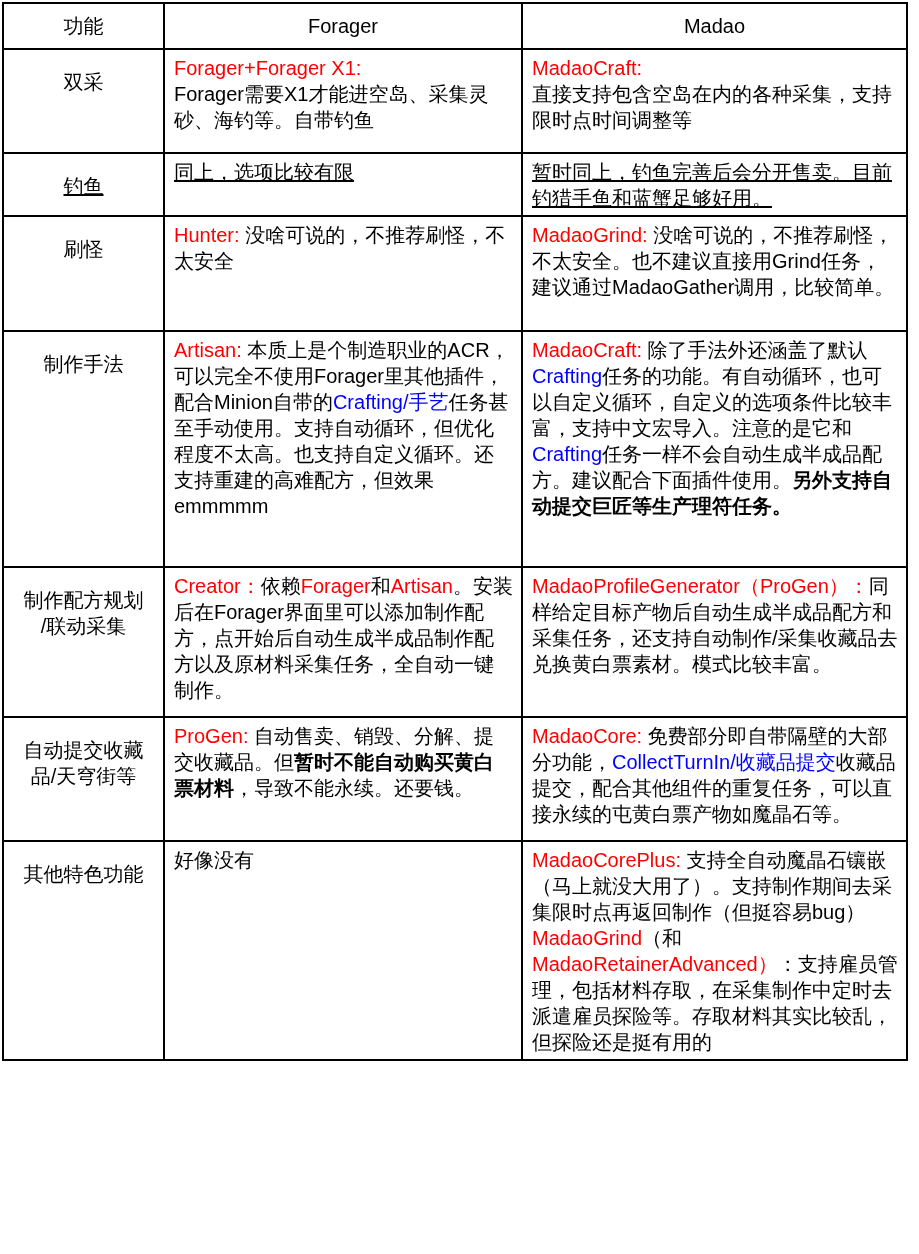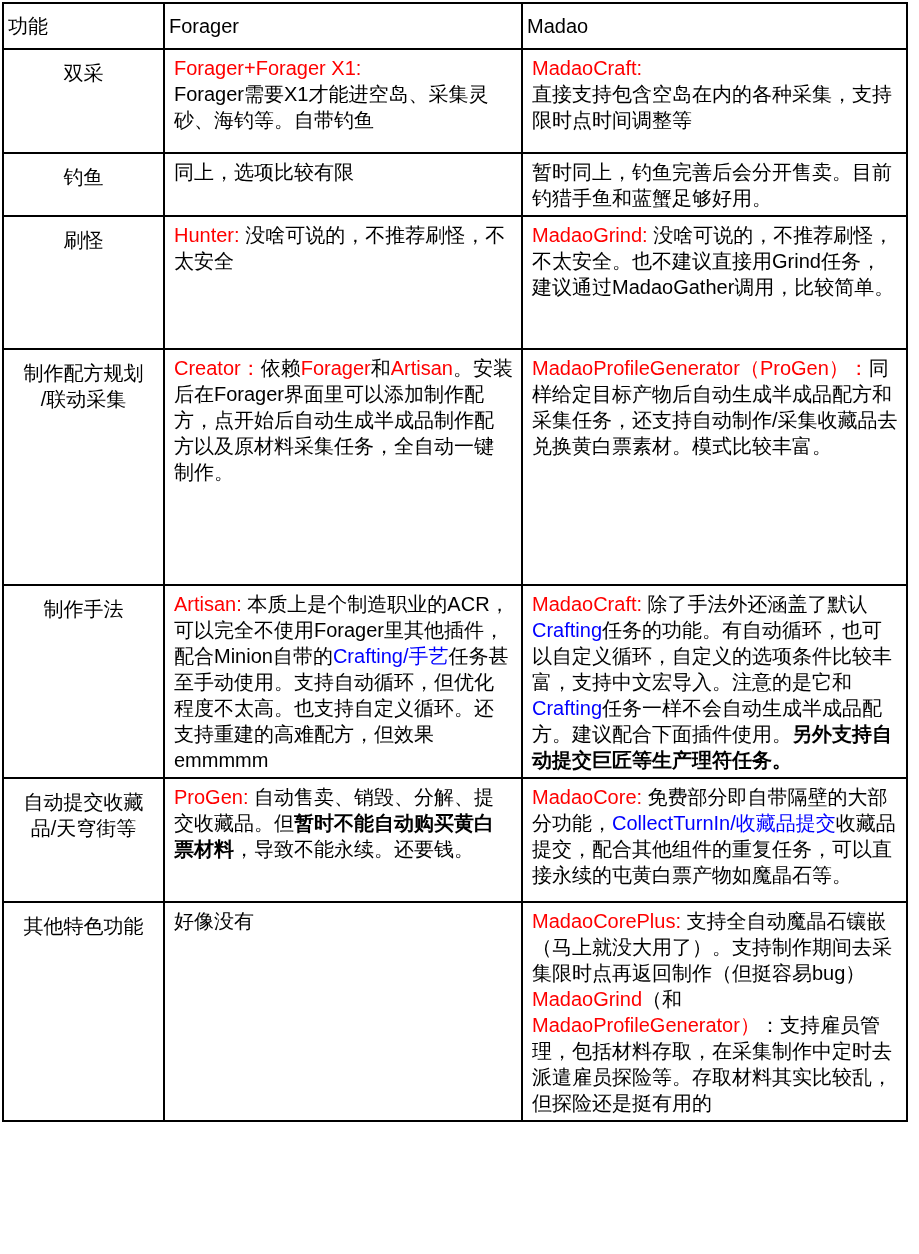--- a/index.html
+++ b/index.html
@@ -17,41 +17,41 @@
   }
   .cmp th, .cmp td {
     border: 2px solid var(--border, #000);
     font-size: 20px;
     line-height: 26px;
     font-weight: 400;
     overflow: hidden;
   }
   .cmp thead th {
     height: 46px;
-    text-align: left;
+    text-align: center;
     vertical-align: middle;
     padding: 2px 4px;
   }
   .label-cell {
     text-align: center;
     vertical-align: top;
-    padding: 10px 4px 4px 4px;
+    padding: 19px 4px 4px 4px;
   }
   .content-cell {
     text-align: left;
     vertical-align: top;
     padding: 5px 8px 4px 9px;
   }
   .c-red  { color: var(--red, #ff0000); }
   .c-blue { color: var(--blue, #0000ff); }
   .b      { font-weight: 700; }
   
   tbody tr:nth-child(1) { height: 104px; }
-  tbody tr:nth-child(2) { height: 62px;  }
-  tbody tr:nth-child(3) { height: 133px; }
+  tbody tr:nth-child(2) { height: 62px; text-decoration: underline;  }
+  tbody tr:nth-child(3) { height: 115px; }
   tbody tr:nth-child(4) { height: 236px; }
   tbody tr:nth-child(5) { height: 150px; }
   tbody tr:nth-child(6) { height: 124px; }
   tbody tr:nth-child(7) { height: 148px; }
   tbody tr:nth-child(8) { height: 193px; }
 </style>
 </head>
 <body>
 
 <table class="cmp">
@@ -77,33 +77,33 @@
         <td class="label-cell">钓鱼</td>
         <td class="content-cell"><span>同上，选项比较有限</span></td>
         <td class="content-cell"><span>暂时同上，钓鱼完善后会分开售卖。目前钓猎手鱼和蓝蟹足够好用。</span></td>
       </tr>
       <tr>
         <td class="label-cell">刷怪</td>
         <td class="content-cell"><span class="c-red">Hunter:</span><span> 没啥可说的，不推荐刷怪，不太安全</span></td>
         <td class="content-cell"><span class="c-red">MadaoGrind:</span><span> 没啥可说的，不推荐刷怪，不太安全。也不建议直接用Grind任务，建议通过MadaoGather调用，比较简单。</span></td>
       </tr>
       <tr>
+        <td class="label-cell">制作手法</td>
+        <td class="content-cell"><span class="c-red">Artisan:</span><span> 本质上是个制造职业的ACR，可以完全不使用Forager里其他插件，配合Minion自带的</span><span class="c-blue">Crafting/手艺</span><span>任务甚至手动使用。支持自动循环，但优化程度不太高。也支持自定义循环。还支持重建的高难配方，但效果emmmmm</span></td>
+        <td class="content-cell"><span class="c-red">MadaoCraft:</span><span> 除了手法外还涵盖了默认</span><span class="c-blue">Crafting</span><span>任务的功能。有自动循环，也可以自定义循环，自定义的选项条件比较丰富，支持中文宏导入。注意的是它和</span><span class="c-blue">Crafting</span><span>任务一样不会自动生成半成品配方。建议配合下面插件使用。</span><span class="b">另外支持自动提交巨匠等生产理符任务。</span></td>
+      </tr>
+      <tr>
         <td class="label-cell">制作配方规划<br>/联动采集</td>
         <td class="content-cell"><span class="c-red">Creator：</span><span>依赖</span><span class="c-red">Forager</span><span>和</span><span class="c-red">Artisan</span><span>。安装后在Forager界面里可以添加制作配方，点开始后自动生成半成品制作配方以及原材料采集任务，全自动一键制作。</span></td>
         <td class="content-cell"><span class="c-red">MadaoProfileGenerator（ProGen）：</span><span>同样给定目标产物后自动生成半成品配方和采集任务，还支持自动制作/采集收藏品去兑换黄白票素材。模式比较丰富。</span></td>
-      </tr>
-      <tr>
-        <td class="label-cell">制作手法</td>
-        <td class="content-cell"><span class="c-red">Artisan:</span><span> 本质上是个制造职业的ACR，可以完全不使用Forager里其他插件，配合Minion自带的</span><span class="c-blue">Crafting/手艺</span><span>任务甚至手动使用。支持自动循环，但优化程度不太高。也支持自定义循环。还支持重建的高难配方，但效果emmmmm</span></td>
-        <td class="content-cell"><span class="c-red">MadaoCraft:</span><span> 除了手法外还涵盖了默认</span><span class="c-blue">Crafting</span><span>任务的功能。有自动循环，也可以自定义循环，自定义的选项条件比较丰富，支持中文宏导入。注意的是它和</span><span class="c-blue">Crafting</span><span>任务一样不会自动生成半成品配方。建议配合下面插件使用。</span><span class="b">另外支持自动提交巨匠等生产理符任务。</span></td>
       </tr>
       <tr>
         <td class="label-cell">自动提交收藏<br>品/天穹街等</td>
         <td class="content-cell"><span class="c-red">ProGen:</span><span> 自动售卖、销毁、分解、提交收藏品。但</span><span class="b">暂时不能自动购买黄白票材料</span><span>，导致不能永续。还要钱。</span></td>
         <td class="content-cell"><span class="c-red">MadaoCore:</span><span> 免费部分即自带隔壁的大部分功能，</span><span class="c-blue">CollectTurnIn/收藏品提交</span><span>收藏品提交，配合其他组件的重复任务，可以直接永续的屯黄白票产物如魔晶石等。</span></td>
       </tr>
       <tr>
         <td class="label-cell">其他特色功能</td>
         <td class="content-cell"><span>好像没有</span></td>
-        <td class="content-cell"><span class="c-red">MadaoCorePlus:</span><span> 支持全自动魔晶石镶嵌（马上就没大用了）。支持制作期间去采集限时点再返回制作（但挺容易bug）</span><br><span class="c-red">MadaoGrind</span><span>（和</span><span class="c-red">MadaoProfileGenerator）</span><span>：支持雇员管理，包括材料存取，在采集制作中定时去派遣雇员探险等。存取材料其实比较乱，但探险还是挺有用的</span></td>
+        <td class="content-cell"><span class="c-red">MadaoCorePlus:</span><span> 支持全自动魔晶石镶嵌（马上就没大用了）。支持制作期间去采集限时点再返回制作（但挺容易bug）</span><br><span class="c-red">MadaoGrind</span><span>（和</span><span class="c-red">MadaoRetainerAdvanced）</span><span>：支持雇员管理，包括材料存取，在采集制作中定时去派遣雇员探险等。存取材料其实比较乱，但探险还是挺有用的</span></td>
       </tr>
     </tbody>
 </table>
 
 </body></html>

